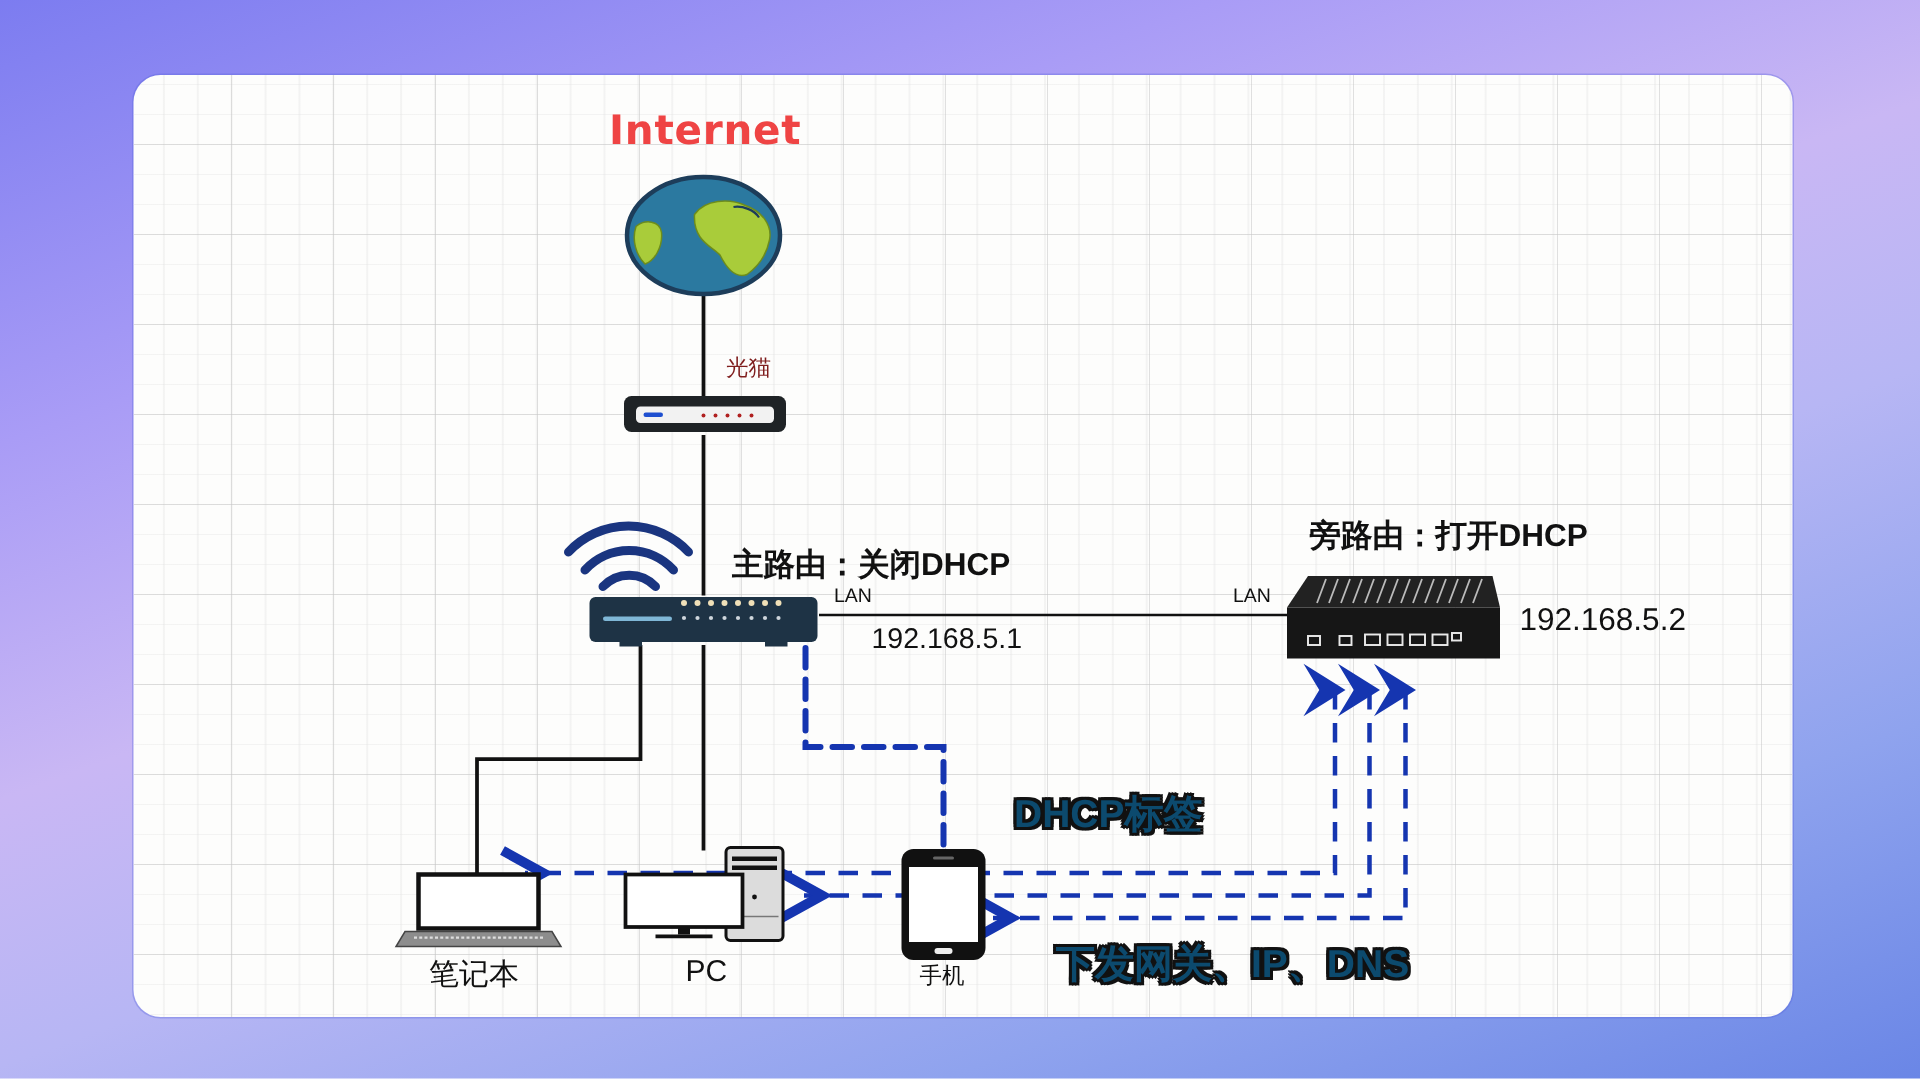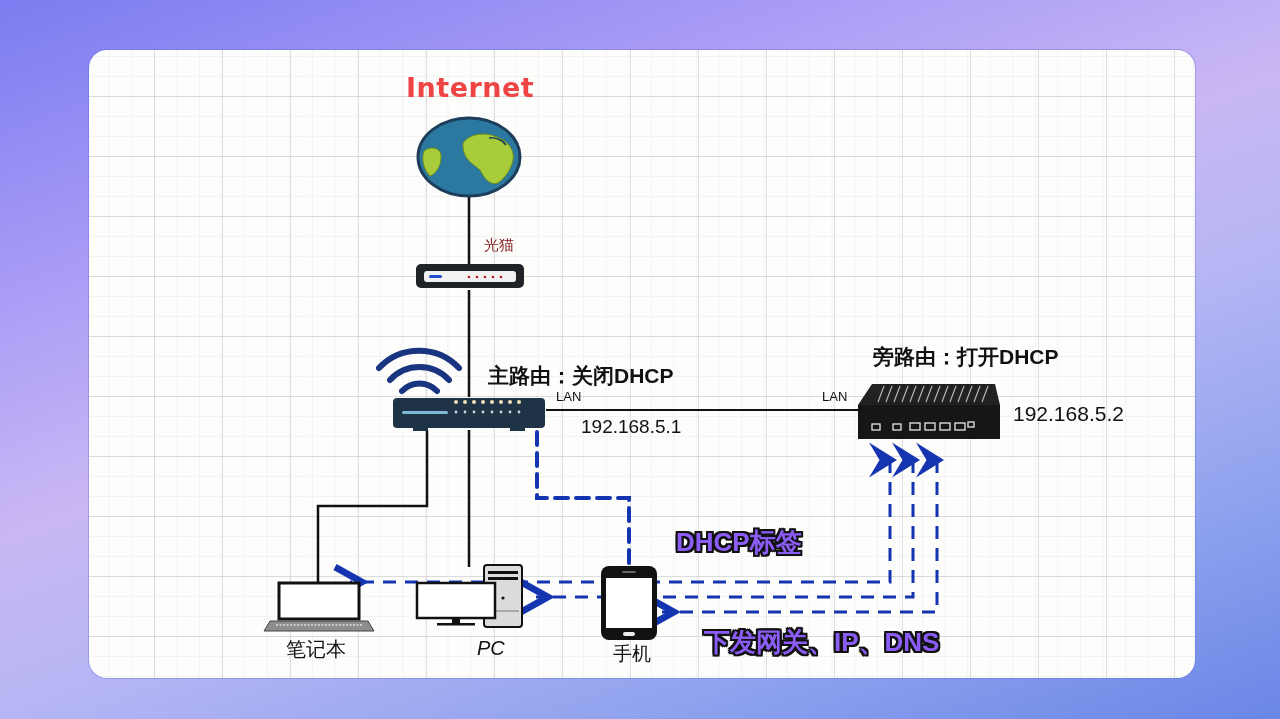--- a/index.html
+++ b/index.html
@@ -28,24 +28,24 @@
   .internet { left:406px; top:72px; font-size:27px; font-weight:bold; color:#ef4444; letter-spacing:0.5px; font-family:"DejaVu Sans", sans-serif; }
   .ont-label { left:484px; top:236px; font-size:15px; font-weight:normal; color:#7f1d1d; }
   .main-router { left:488px; top:362px; font-size:21px; font-weight:bold; color:#111; }
   .side-router { left:873px; top:343px; font-size:21px; font-weight:bold; color:#111;text-align:right; }
   .lan1 { left:556px; top:389px; font-size:13px; color:#111; }
   .lan2 { left:822px; top:389px; font-size:13px; color:#111; }
   .ip1 { left:556px; top:416px; font-size:19px; color:#111;margin-left:25px; }
   .ip2 { left:1013px; top:402px; font-size:21px; color:#111; }
   .dev { font-size:20px; color:#111; }
   .laptop-lbl { left:286px; top:636px; }
-  .pc-lbl { left:477px; top:637px;font-style:italic; }
-  .phone-lbl { left:613px; top:641px; font-size:19px; }
+  .pc-lbl { left:457px; top:637px; }
+  .phone-lbl { left:613px; top:641px; font-size:15px; }
   .yellow {
-    font-weight:bold; color:#8b5cf6; font-size:26px;
+    font-weight:bold; color:#0c4a6e; font-size:26px;
     text-shadow:
       -2px -2px 0 #111, 2px -2px 0 #111, -2px 2px 0 #111, 2px 2px 0 #111,
       0 -2px 0 #111, 0 2px 0 #111, -2px 0 0 #111, 2px 0 0 #111;
   }
   .dhcp-tag { left:676px; top:525px; }
   .issue { left:704px; top:625px; }
 </style>
 </head>
 <body>
 

